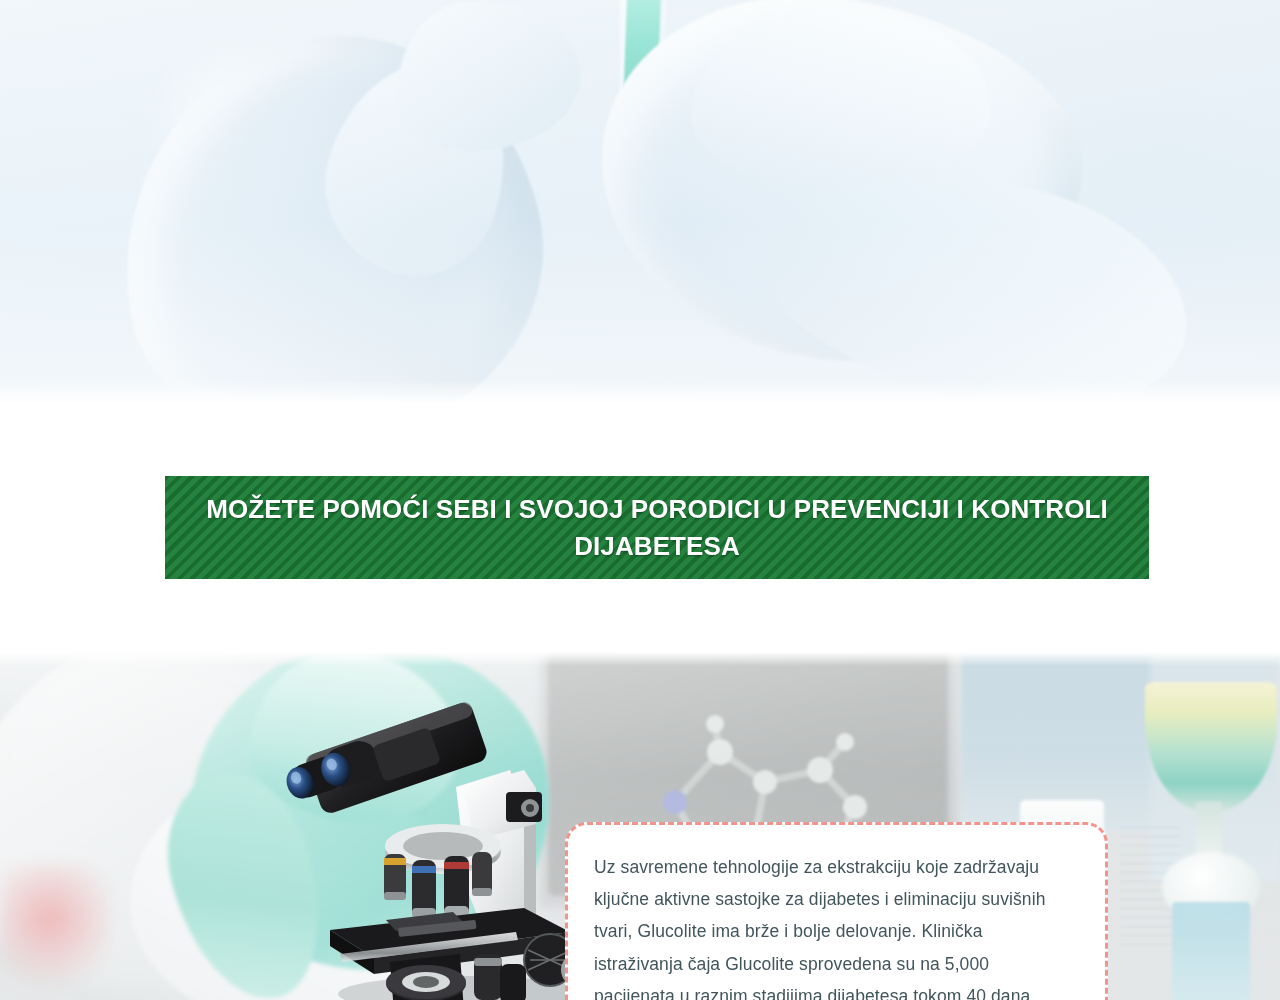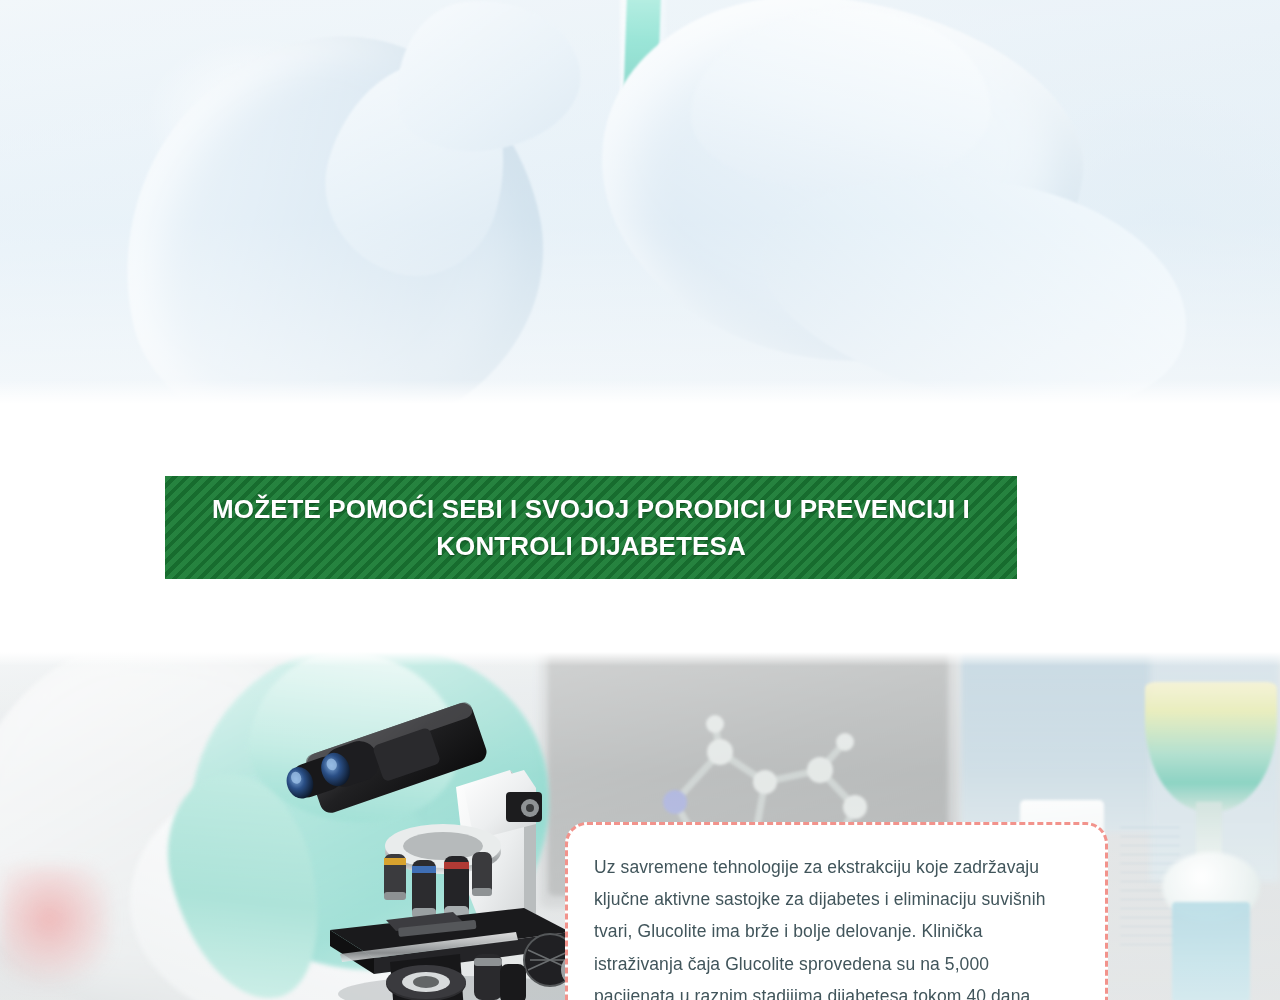--- a/index.html
+++ b/index.html
@@ -131,21 +131,21 @@
   
   .mid-band {
     position: absolute;
     left: 0; top: 406px;
     width: 1280px; height: 246px;
     background: #ffffff;
   }
   .green-banner {
     position: absolute;
     left: 165px; top: 476px;
-    width: 852px; height: 103px;
+    width: 984px; height: 103px;
     background-color: #1a7c35;
     background-image: repeating-linear-gradient(
       -45deg,
       rgba(0,0,0,.13) 0px,
       rgba(0,0,0,.13) 4px,
       rgba(255,255,255,.05) 4px,
       rgba(255,255,255,.05) 9px
     );
     display: flex;
     align-items: center;

